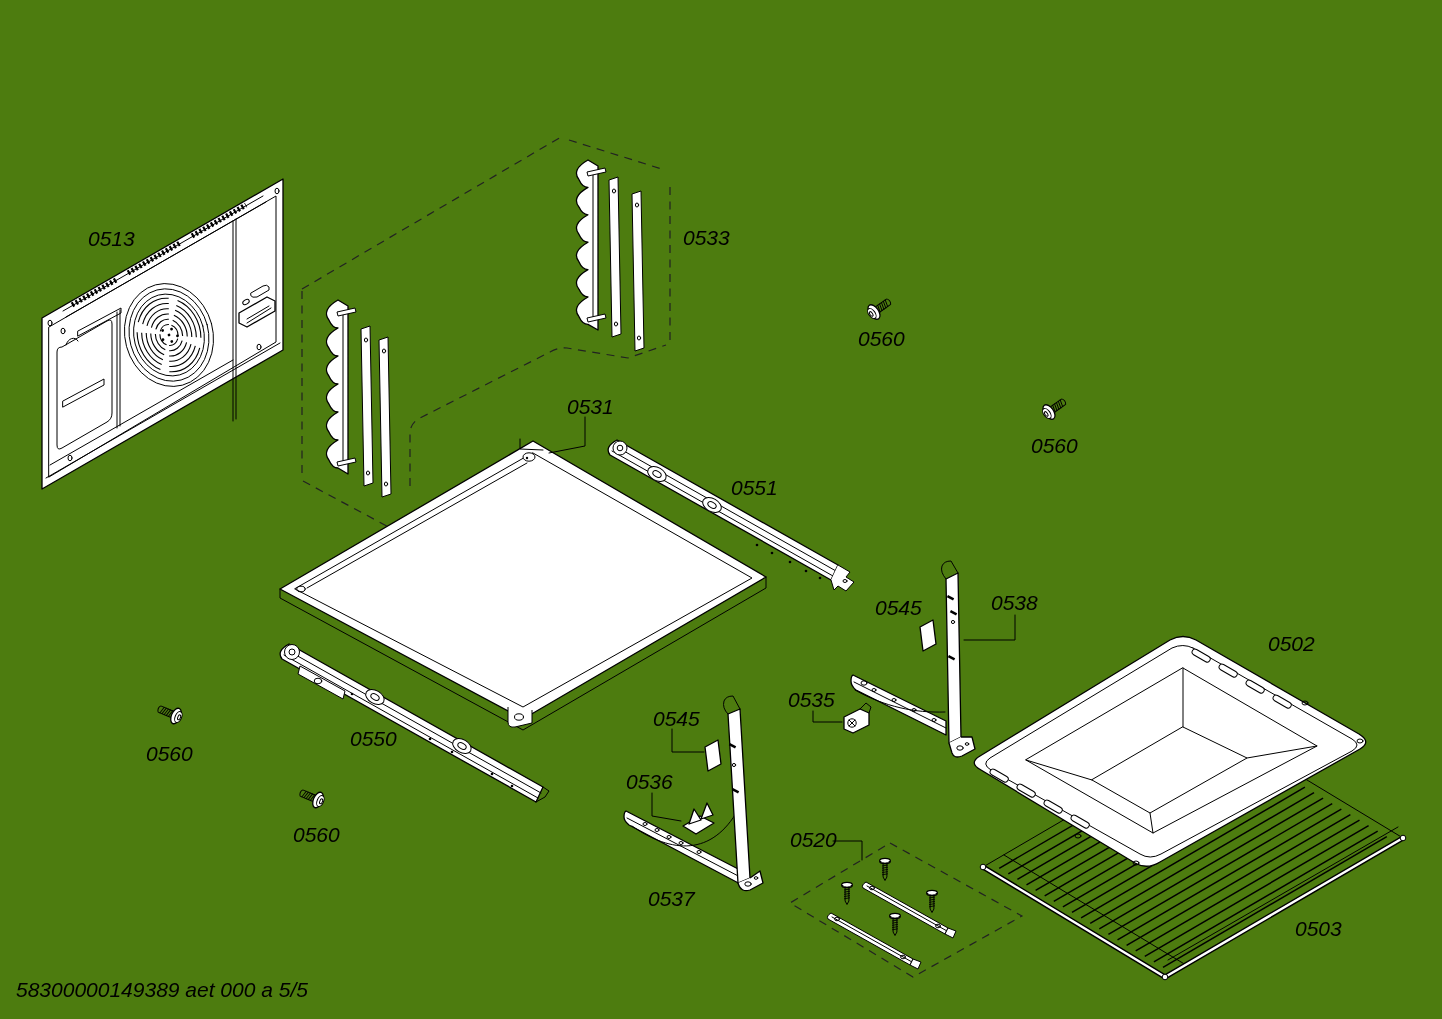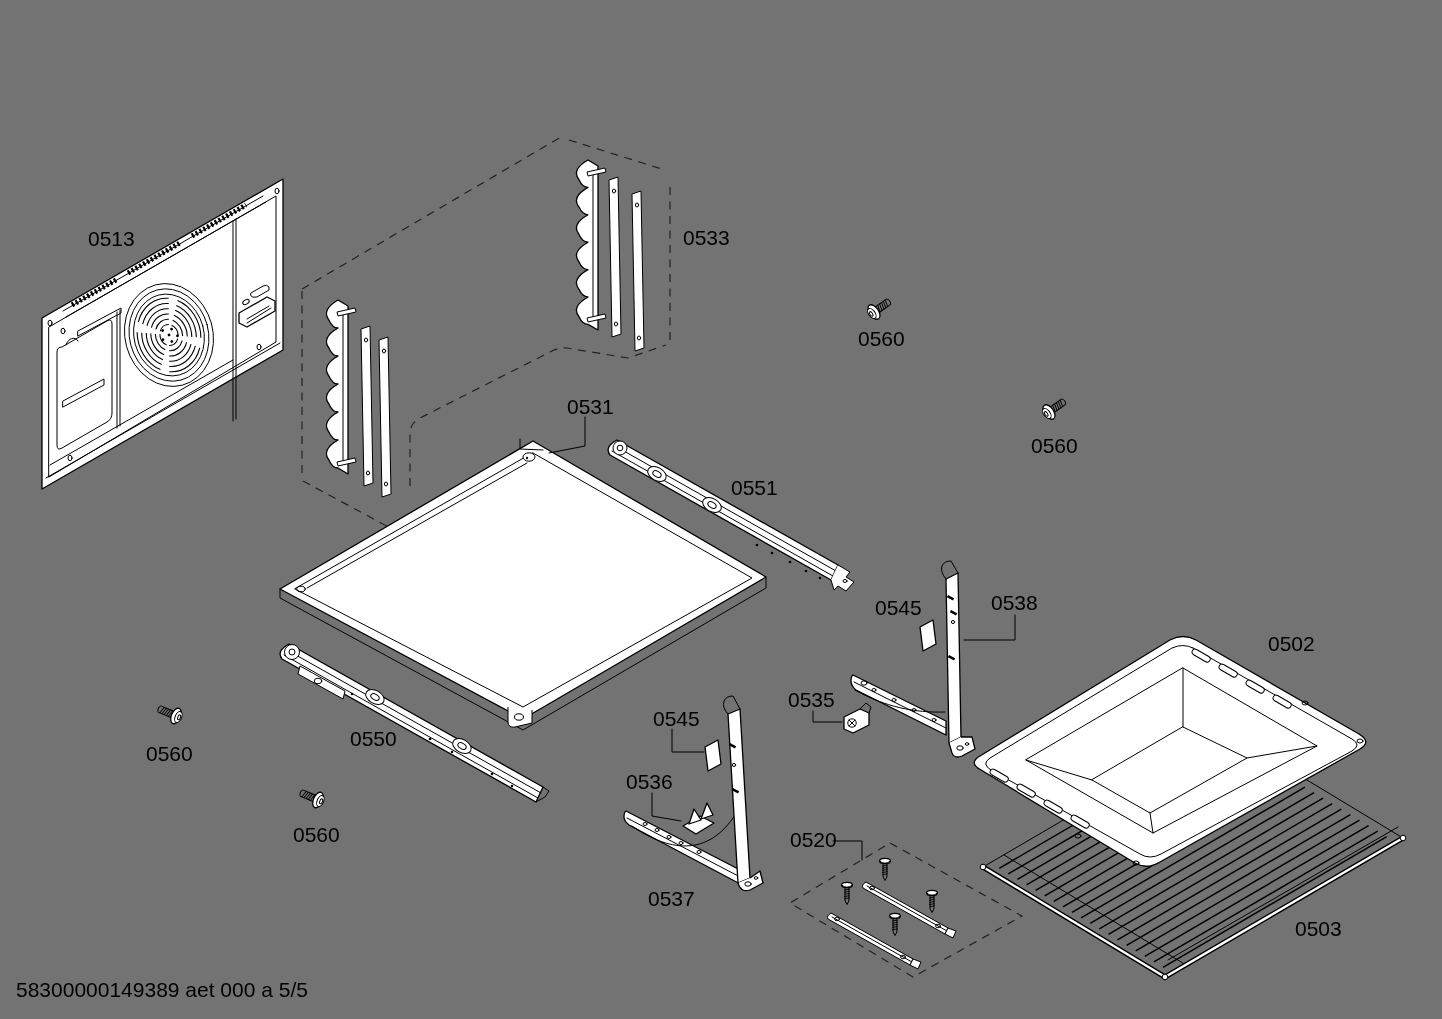--- a/index.html
+++ b/index.html
@@ -1,16 +1,16 @@
 <!DOCTYPE html>
 <html><head>
 <meta charset="utf-8">
 <style>
   html,body{margin:0;padding:0;background:#fff;}
-  .page{position:relative;width:1442px;height:1019px;background:#737373;overflow:hidden;}
+  .page{position:relative;width:1442px;height:1019px;background:#4d7c0f;overflow:hidden;font-style:italic;}
   svg{display:block}
   .t {fill:none;stroke:#000;stroke-width:1;stroke-linecap:round;stroke-linejoin:round}
   .w {fill:#fff;stroke:#000;stroke-width:1.3;stroke-linejoin:round}
   .wt{fill:#fff;stroke:#000;stroke-width:1;stroke-linejoin:round}
   .d {fill:none;stroke:#222;stroke-width:1.2;stroke-dasharray:8 6.5}
   .k {fill:#000;stroke:none}
   .slotbar{fill:none;stroke:#000;stroke-width:5;stroke-dasharray:2.2 2.2}
   text.callout{font-family:"Liberation Sans",sans-serif;font-size:21px;fill:#000}
   text.footer{font-family:"Liberation Sans",sans-serif;font-size:21px;fill:#000}
 </style>

